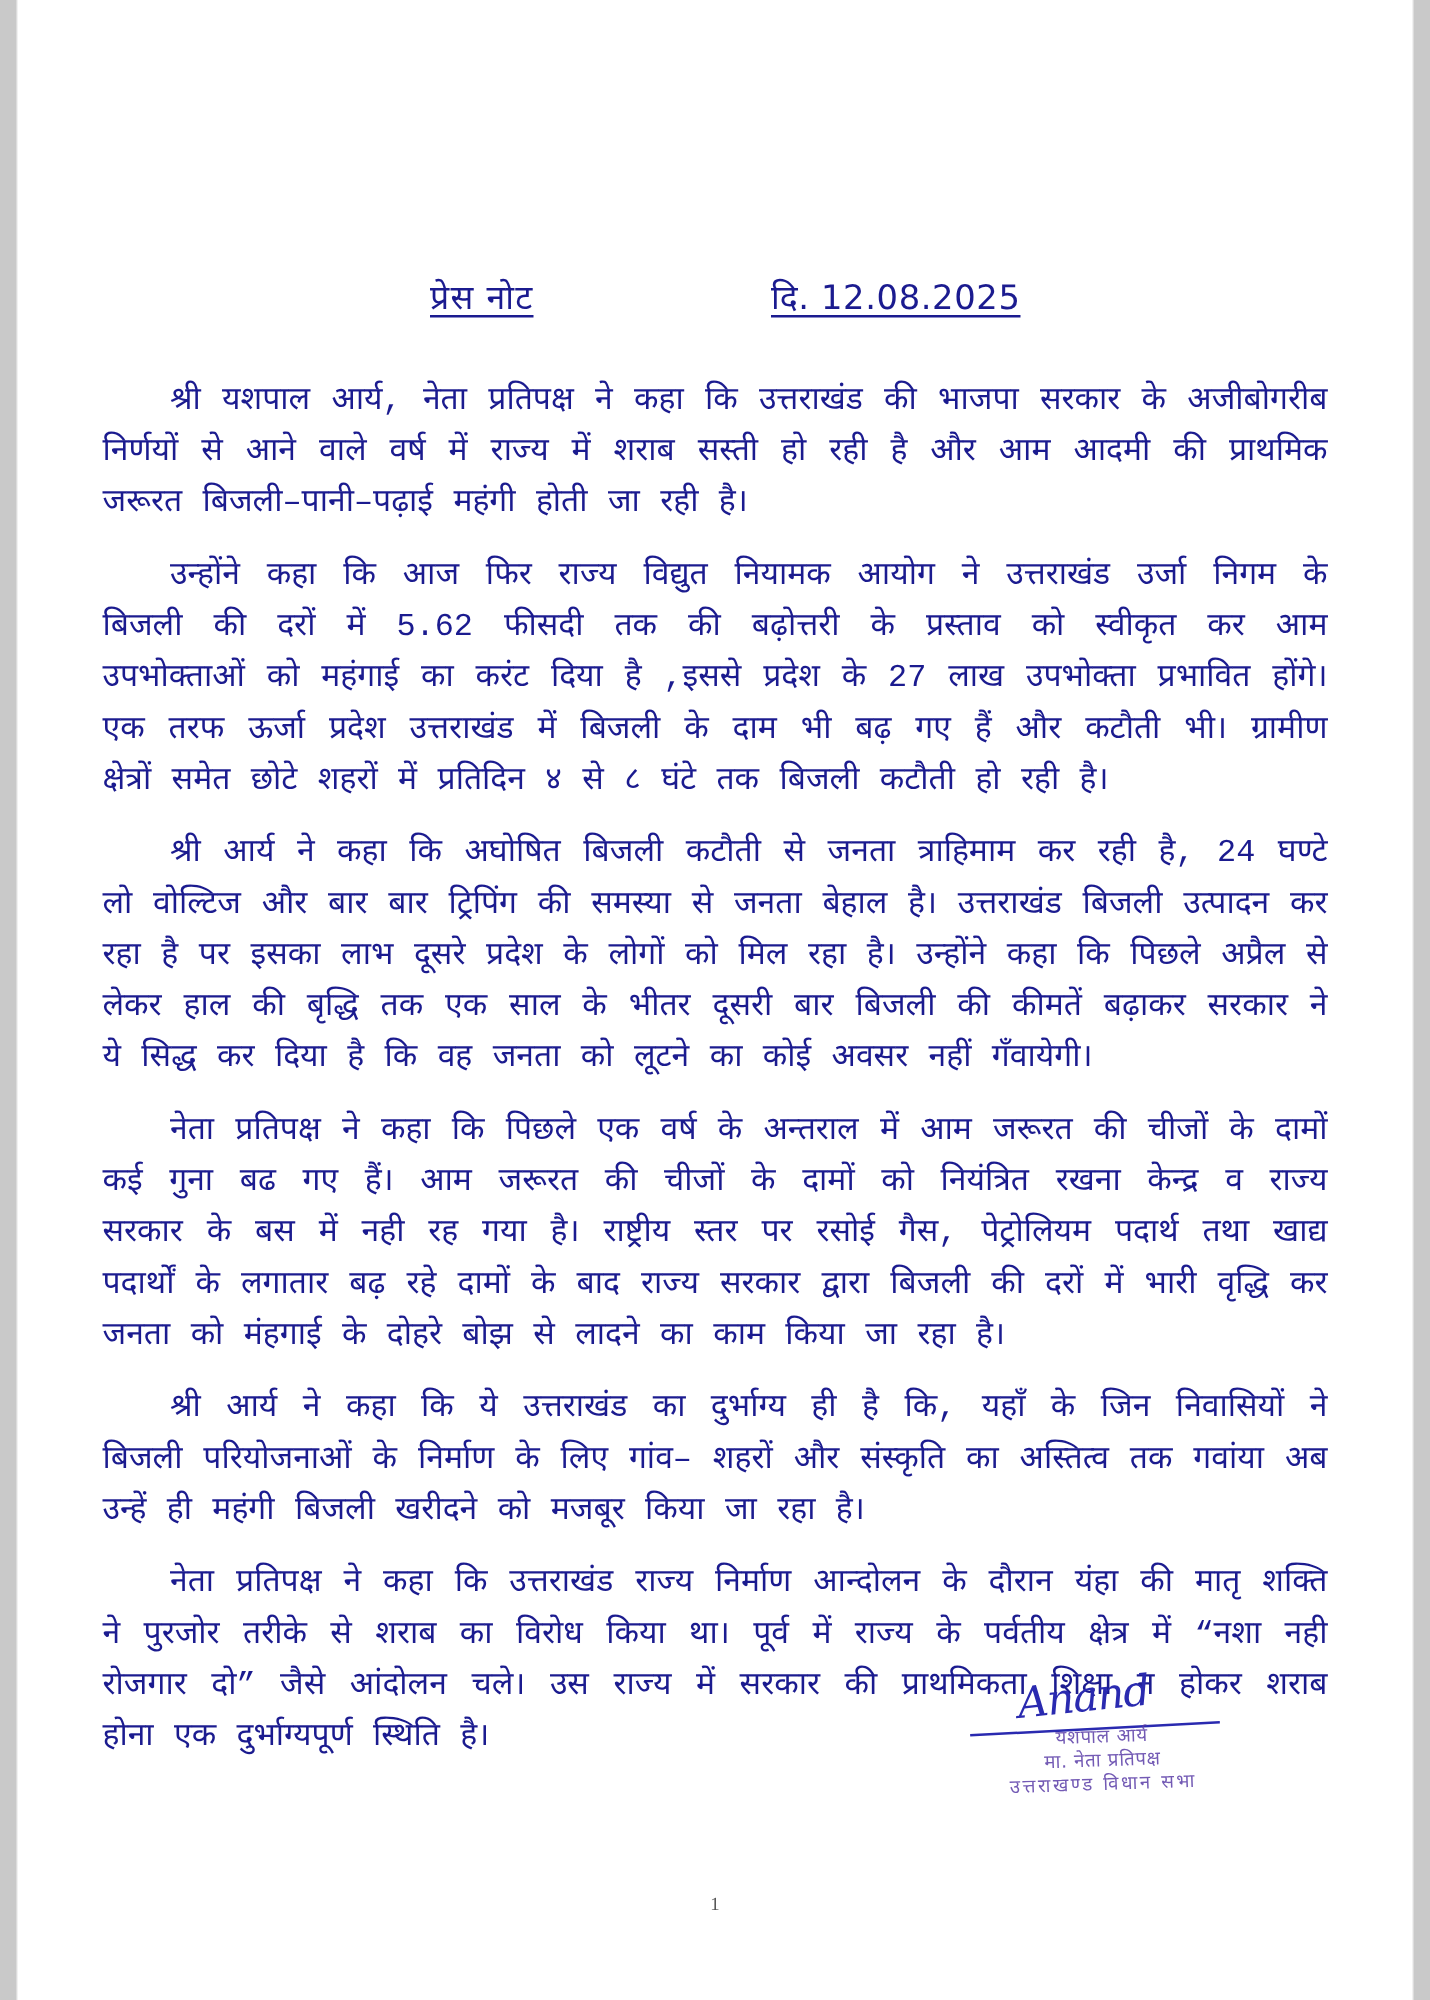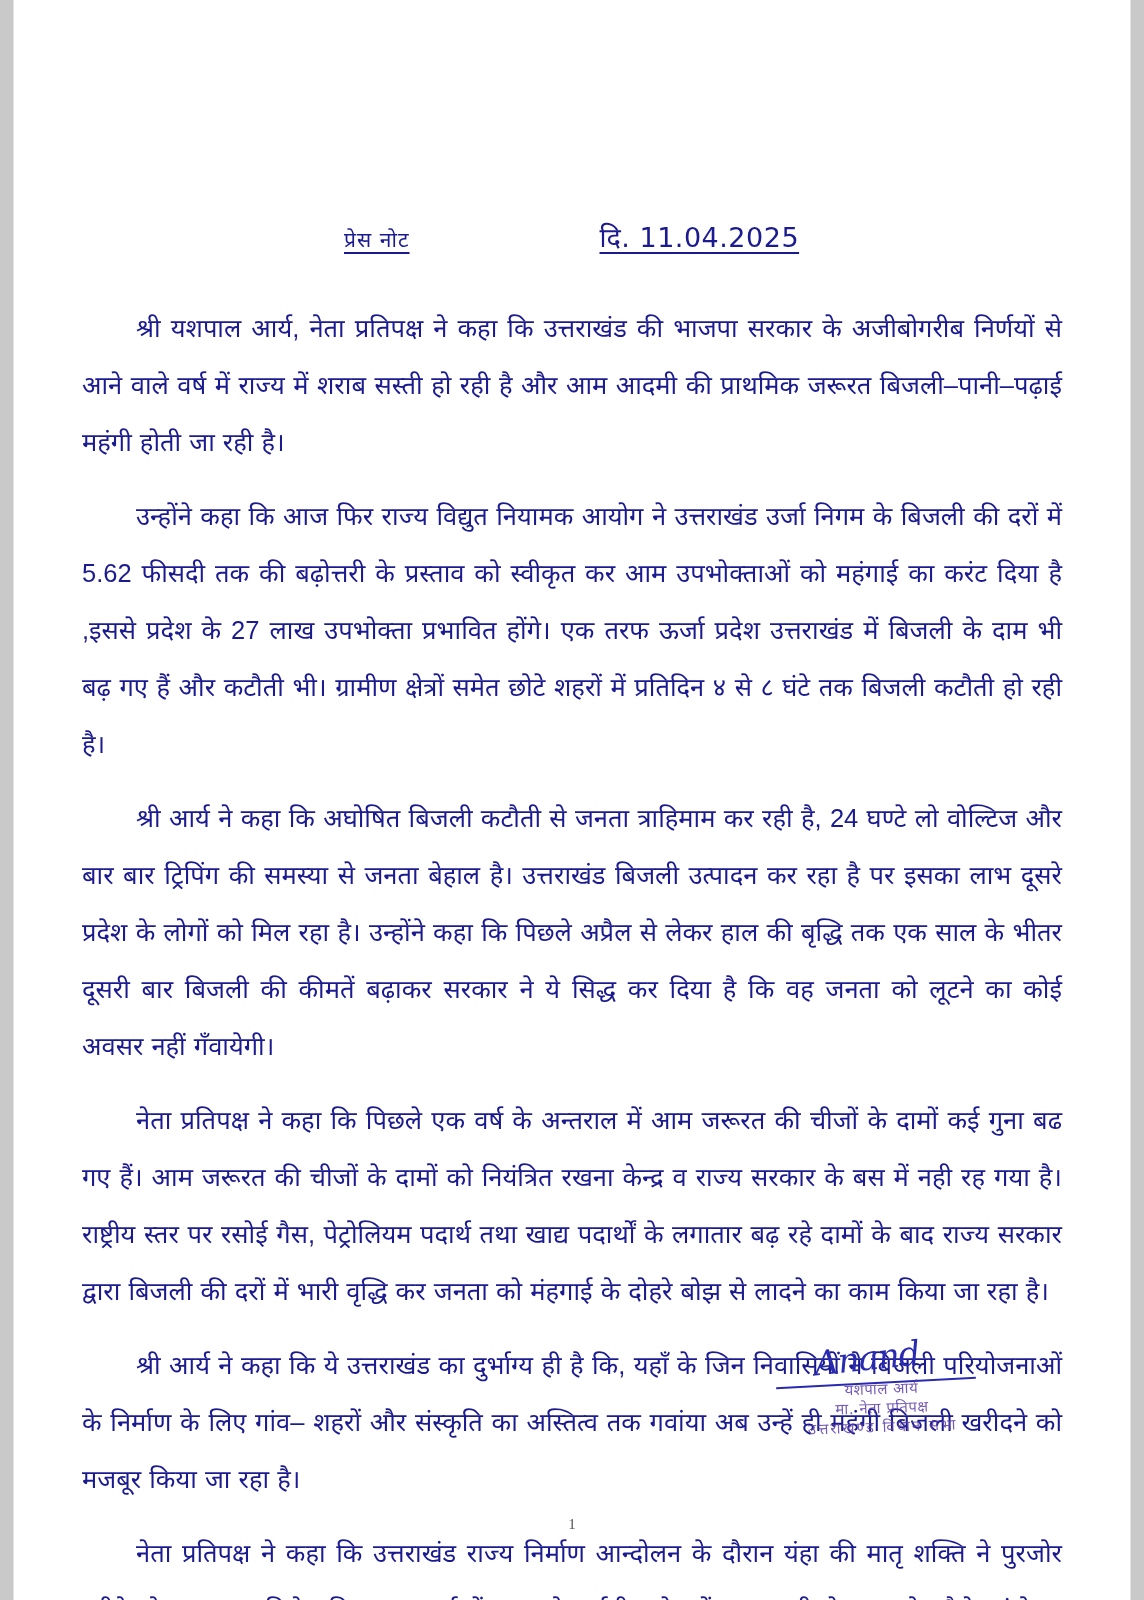--- a/index.html
+++ b/index.html
@@ -37,21 +37,21 @@
     left: 330px;
     top: 218px;
     width: 620px;
     display: flex;
     align-items: baseline;
     justify-content: flex-start;
     gap: 190px;
   }
 
   .header-title {
-    font-size: 21px;
+    font-size: 27px;
     color: #1b1b8f;
     text-decoration: underline;
     text-underline-offset: 5px;
     letter-spacing: 1px;
     font-family: "DejaVu Sans", "Liberation Sans", sans-serif;
     font-weight: 400;
   }
 
   .header-date {
     font-size: 27px;
@@ -67,26 +67,26 @@
   .content {
     position: absolute;
     left: 68px;
     top: 300px;
     width: 980px;
   }
 
   .para {
     color: #1b1b8f;
     font-size: 25.5px;
-    line-height: 57px;
+    line-height: 41px;
     text-align: justify;
     text-justify: inter-word;
     text-indent: 54px;
     margin: 0 0 17px 0;
-    font-family: Liberation Sans, sans-serif;
+    font-family: Liberation Mono, monospace;
     font-weight: 400;
     word-spacing: 1px;
   }
 
   .signature-block {
     position: absolute;
     left: 740px;
     top: 1338px;
     width: 260px;
     height: 90px;
@@ -141,21 +141,21 @@
   }
 </style>
 </head>
 <body>
 
 <div class="page">
   <div class="doc-body">
 
     <div class="header-row">
       <div class="header-title">प्रेस नोट</div>
-      <div class="header-date">दि. 11.04.2025</div>
+      <div class="header-date">दि. 12.08.2025</div>
     </div>
 
     <div class="content">
       <p class="para">श्री यशपाल आर्य, नेता प्रतिपक्ष ने कहा कि उत्तराखंड की भाजपा सरकार के अजीबोगरीब निर्णयों से आने वाले वर्ष में राज्य में शराब सस्ती हो रही है और आम आदमी की प्राथमिक जरूरत बिजली–पानी–पढ़ाई महंगी होती जा रही है।</p>
       <p class="para">उन्होंने कहा कि आज फिर राज्य विद्युत नियामक आयोग ने उत्तराखंड उर्जा निगम के बिजली की दरों में 5.62 फीसदी तक की बढ़ोत्तरी के  प्रस्ताव को स्वीकृत कर आम उपभोक्ताओं को महंगाई का करंट दिया है ,इससे प्रदेश के 27 लाख उपभोक्ता प्रभावित होंगे। एक तरफ ऊर्जा प्रदेश उत्तराखंड में बिजली के दाम भी बढ़ गए हैं और कटौती भी। ग्रामीण क्षेत्रों समेत छोटे शहरों में प्रतिदिन ४ से ८ घंटे तक बिजली कटौती हो रही है।</p>
       <p class="para">श्री आर्य ने कहा कि अघोषित बिजली कटौती से जनता त्राहिमाम कर रही है, 24 घण्टे लो वोल्टिज और बार बार ट्रिपिंग की समस्या से जनता बेहाल है। उत्तराखंड बिजली उत्पादन कर रहा है पर इसका लाभ दूसरे प्रदेश के लोगों को मिल रहा है। उन्होंने कहा कि पिछले अप्रैल से लेकर हाल की बृद्धि तक एक साल के भीतर दूसरी बार बिजली की कीमतें बढ़ाकर सरकार ने ये सिद्ध कर दिया है कि वह जनता को लूटने का कोई अवसर नहीं गँवायेगी।</p>
       <p class="para">नेता प्रतिपक्ष ने कहा कि पिछले एक वर्ष के अन्तराल में आम जरूरत की चीजों के दामों कई गुना बढ गए हैं। आम जरूरत की चीजों के दामों को नियंत्रित रखना केन्द्र व राज्य सरकार के बस में नही रह गया है। राष्ट्रीय स्तर पर रसोई गैस, पेट्रोलियम पदार्थ तथा खाद्य पदार्थों के लगातार बढ़ रहे दामों के बाद राज्य सरकार द्वारा बिजली की दरों में भारी वृद्धि कर जनता को मंहगाई के दोहरे बोझ से लादने का काम किया जा रहा है।</p>
       <p class="para">श्री आर्य ने कहा कि ये उत्तराखंड का दुर्भाग्य ही है कि, यहाँ के जिन निवासियों ने बिजली परियोजनाओं के निर्माण के लिए गांव– शहरों और संस्कृति का अस्तित्व तक गवांया अब उन्हें ही महंगी बिजली खरीदने को मजबूर किया जा रहा है।</p>
       <p class="para">नेता प्रतिपक्ष ने कहा कि उत्तराखंड राज्य निर्माण आन्दोलन के दौरान यंहा की मातृ शक्ति ने पुरजोर तरीके से शराब का विरोध किया था। पूर्व में  राज्य के पर्वतीय क्षेत्र में “नशा नही रोजगार दो” जैसे आंदोलन चले। उस राज्य में  सरकार की प्राथमिकता शिक्षा न होकर शराब होना एक दुर्भाग्यपूर्ण स्थिति है।</p>
     </div>

